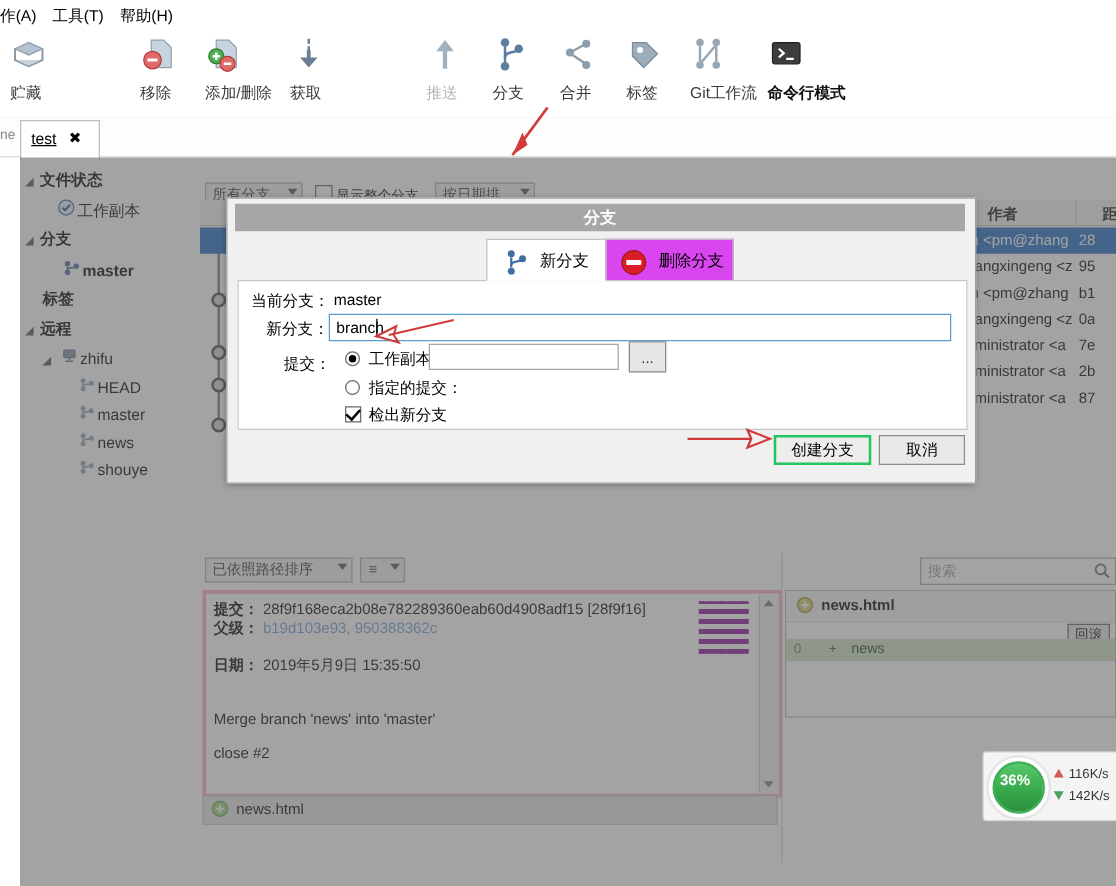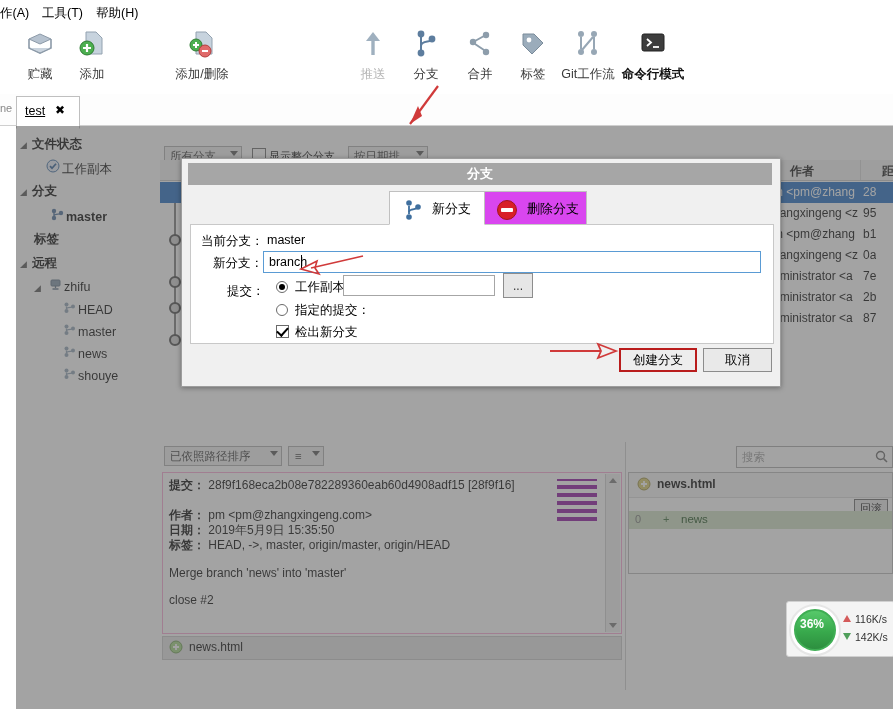--- a/index.html
+++ b/index.html
@@ -6,21 +6,21 @@
   body{
     width:893px;height:709px;overflow:hidden;position:relative;
     font-family:"Liberation Sans","DejaVu Sans",sans-serif;
     font-size:12px;color:#000;background:#ffffff;
   }
   
   #menubar{position:absolute;left:0;top:0;width:893px;height:26px;background:#ffffff;}
   #menubar .mi{position:absolute;top:5px;font-size:12.5px;color:#000;white-space:nowrap;}
   
   #toolbar{position:absolute;left:0;top:26px;width:893px;height:68px;background:#ffffff;border-bottom:1px solid #e2e2e2;}
-  .tbtn{position:absolute;top:2px;width:64px;height:64px;text-align:center;}
+  .tbtn{position:absolute;top:2px;width:64px;height:64px;}
   .tbtn .ic{display:block;height:38px;line-height:38px;}
   .tbtn .lb{display:block;font-size:12.5px;color:#3a3a3a;white-space:nowrap;}
   .tbtn.dim .lb{color:#b5b5b5;}
   .tbtn.dark .lb{color:#111;font-weight:bold;}
   
   #tabstrip{position:absolute;left:0;top:94px;width:893px;height:32px;background:#fdfdfd;}
   #tabstrip:after{content:"";position:absolute;left:0;bottom:0;width:893px;height:1px;background:#cfcfcf;}
   #tab-partial{position:absolute;left:0;top:8px;font-size:11px;color:#888;}
   #tab-test{position:absolute;left:16px;top:96px;width:62px;height:31px;background:#fff;
     border:1px solid #bfbfbf;border-bottom:1px solid #fff;z-index:3;}
@@ -52,21 +52,21 @@
   .crow .author{position:absolute;top:3px;font-size:12px;white-space:nowrap;overflow:hidden;}
   .crow .hash{position:absolute;top:3px;font-size:12px;white-space:nowrap;overflow:hidden;}
   .crow.sel{background:#1d69c0;color:#fff;}
   
   #graph{position:absolute;left:4px;top:56px;width:24px;height:170px;}
   
   #bottomsplit{position:absolute;left:0;top:316px;width:733px;height:267px;}
   #bsleft{position:absolute;left:0;top:0;width:465px;height:267px;}
   #bsright{position:absolute;left:465px;top:0;width:268px;height:267px;border-left:1px solid #d0d0d0;}
   #msgbox{position:absolute;left:2px;top:30px;width:458px;height:160px;background:#fff;
-      border:1px solid #f9a8d4;overflow:hidden;}
+      border:3px solid #f9a8d4;overflow:hidden;}
   .ml{position:absolute;left:6px;font-size:12px;white-space:nowrap;}
   .mk{color:#000;font-weight:bold;}
   .parenthash{color:#6f9fd6;}
   #qr{position:absolute;right:24px;top:6px;width:40px;height:42px;background:
      repeating-linear-gradient(0deg,#8a0f9e 0 4px,#fff 4px 8px),
      repeating-linear-gradient(90deg,#8a0f9e 0 4px,transparent 4px 8px);}
   #msgscroll{position:absolute;right:1px;top:1px;width:14px;height:158px;background:#f0f0f0;border-left:1px solid #cfcfcf;}
   .sarrow{position:absolute;left:3px;width:0;height:0;border-left:4px solid transparent;border-right:4px solid transparent;}
   #filerow{position:absolute;left:2px;top:194px;width:458px;height:22px;background:#e4e4e4;border:1px solid #c8c8c8;}
   #filerow .fl{position:absolute;left:26px;top:3px;font-size:12px;}
@@ -103,21 +103,21 @@
   .radio{position:absolute;width:12px;height:12px;border:1px solid #6a6a6a;border-radius:50%;background:#fff;box-sizing:border-box;}
   .radio.on:after{content:"";position:absolute;left:2px;top:2px;width:6px;height:6px;border-radius:50%;background:#000;}
   .chk{position:absolute;width:13px;height:13px;border:1px solid #6a6a6a;background:#fff;box-sizing:border-box;}
   .chk.on:after{content:"";position:absolute;left:2px;top:-1px;width:5px;height:9px;border:solid #000;
      border-width:0 2px 2px 0;transform:rotate(42deg);}
   #commitinput{position:absolute;left:152px;top:50px;width:152px;height:21px;background:#fff;border:1px solid #a6a6a6;box-sizing:border-box;}
   #ellipsisbtn{position:absolute;left:312px;top:48px;width:30px;height:25px;background:#e6e6e6;border:1px solid #8d8d8d;
      text-align:center;line-height:24px;font-size:12px;color:#333;box-sizing:border-box;}
   .dbtn{position:absolute;top:189px;height:24px;background:#e9e9e9;border:1px solid #8c8c8c;
      font-size:12.5px;text-align:center;line-height:22px;box-sizing:border-box;}
-  .dbtn.primary{border:2px solid #b91c1c;background:#ededed;line-height:20px;}
+  .dbtn.primary{border:2px solid #22c55e;background:#ededed;line-height:20px;}
   
   .arrowann{position:absolute;z-index:70;}
   
   #dlwidget{position:absolute;left:786px;top:601px;width:107px;height:54px;background:#f4f4f4;
      border:1px solid #d0d0d0;border-radius:3px;z-index:80;}
   #dlring{position:absolute;left:2px;top:2px;width:48px;height:48px;border-radius:50%;
      background:#ffffff;border:2px solid #e6e6e6;}
   #dlring .inner{position:absolute;left:3px;top:3px;width:38px;height:38px;border-radius:50%;
      background:linear-gradient(180deg,#57c96a 0%,#38a94c 55%,#2d8f3f 100%);border:2px solid #3fae54;}
   #dlring .pct{position:absolute;left:0;top:11px;width:42px;text-align:center;font-size:12px;
@@ -143,45 +143,55 @@
     <span class="ic">
       <svg width="30" height="30" viewBox="0 0 30 30">
           <path d="M4 11l11-5 11 5-11 5z" fill="#b6c2cf" stroke="#8c9aa8"></path>
           <path d="M4 11v9l11 5 11-5v-9" fill="none" stroke="#8c9aa8" stroke-width="1.6"></path>
           <path d="M4 20l11 5 11-5" fill="#c9d3dd" stroke="#8c9aa8"></path>
         </svg>
     </span>
     <span class="lb">贮藏</span>
   </div>
 
-  <div class="tbtn" style="left:60px">
+
+  <div class="tbtn" style="left:112px">
     <span class="ic">
       <svg width="30" height="30" viewBox="0 0 30 30">
           <path d="M9 4h10l6 6v16H9z" fill="#c7d3de" stroke="#93a2b0"></path>
-          <circle cx="10" cy="20" r="7" fill="#4caf50" stroke="#2f7d33"></circle>
-          <path d="M10 16v8M6 20h8" stroke="#fff" stroke-width="2.2"></path>
-        </svg>
-    </span>
-    <span class="lb">添加</span>
-  </div>
-
+          <circle cx="10" cy="20" r="7" fill="#e06a6a" stroke="#b43c3c"></circle>
+          <path d="M6 20h8" stroke="#fff" stroke-width="2.4"></path>
+        </svg>
+    </span>
+    <span class="lb">移除</span>
+  </div>
 
   <div class="tbtn" style="left:164px;width:76px">
     <span class="ic">
       <svg width="30" height="30" viewBox="0 0 30 30">
           <path d="M9 4h10l6 6v16H9z" fill="#c7d3de" stroke="#93a2b0"></path>
           <circle cx="9" cy="17" r="6" fill="#4caf50" stroke="#2f7d33"></circle>
           <path d="M9 14v6M6 17h6" stroke="#fff" stroke-width="2"></path>
           <circle cx="18" cy="23" r="6" fill="#e06a6a" stroke="#b43c3c"></circle>
           <path d="M15 23h6" stroke="#fff" stroke-width="2"></path>
         </svg>
     </span>
     <span class="lb">添加/删除</span>
   </div>
 
+  <div class="tbtn" style="left:232px">
+    <span class="ic">
+      <svg width="30" height="30" viewBox="0 0 30 30">
+          <path d="M15 3v4M15 9v3" stroke="#6b7f92" stroke-width="2"></path>
+          <path d="M15 12v7" stroke="#6b7f92" stroke-width="3"></path>
+          <path d="M8 18l7 8 7-8z" fill="#6b7f92"></path>
+        </svg>
+    </span>
+    <span class="lb">获取</span>
+  </div>
 
 
   <div class="tbtn dim" style="left:341px">
     <span class="ic">
       <svg width="30" height="30" viewBox="0 0 30 30">
           <path d="M15 27V12" stroke="#9fb0bf" stroke-width="3.4"></path>
           <path d="M8 13l7-9 7 9z" fill="#9fb0bf"></path>
         </svg>
     </span>
     <span class="lb">推送</span>
@@ -413,23 +423,22 @@
           <span>已依照路径排序</span>
           <span class="cv"></span>
         </div>
         <div class="cbx" style="left:128px;top:4px;width:36px;padding:0 14px 0 6px;">
           <span>≡</span>
           <span class="cv"></span>
         </div>
 
         <div id="msgbox">
           <div class="ml" style="top:4px"><span class="mk">提交：</span> <span>28f9f168eca2b08e782289360eab60d4908adf15 [28f9f16]</span></div>
-          <div class="ml" style="top:34px"><span class="mk">作者：</span> <span>pm &lt;pm@zhangxingeng.com&gt;</span></div>
+          <div class="ml" style="top:19px"><span class="mk">父级：</span> <span class="parenthash">b19d103e93, 950388362c</span></div>
           <div class="ml" style="top:49px"><span class="mk">日期：</span> <span>2019年5月9日 15:35:50</span></div>
-          <div class="ml" style="top:64px"><span class="mk">标签：</span> <span>HEAD, -&gt;, master, origin/master, origin/HEAD</span></div>
           <div class="ml" style="top:93px">Merge branch 'news' into 'master'</div>
           <div class="ml" style="top:120px">close #2</div>
           <div id="qr"></div>
           <div id="msgscroll">
             <span class="sarrow" style="top:4px;border-bottom:5px solid #7a7a7a;"></span>
             <span class="sarrow" style="bottom:4px;border-top:5px solid #7a7a7a;"></span>
           </div>
         </div>
 
         <div id="filerow">

